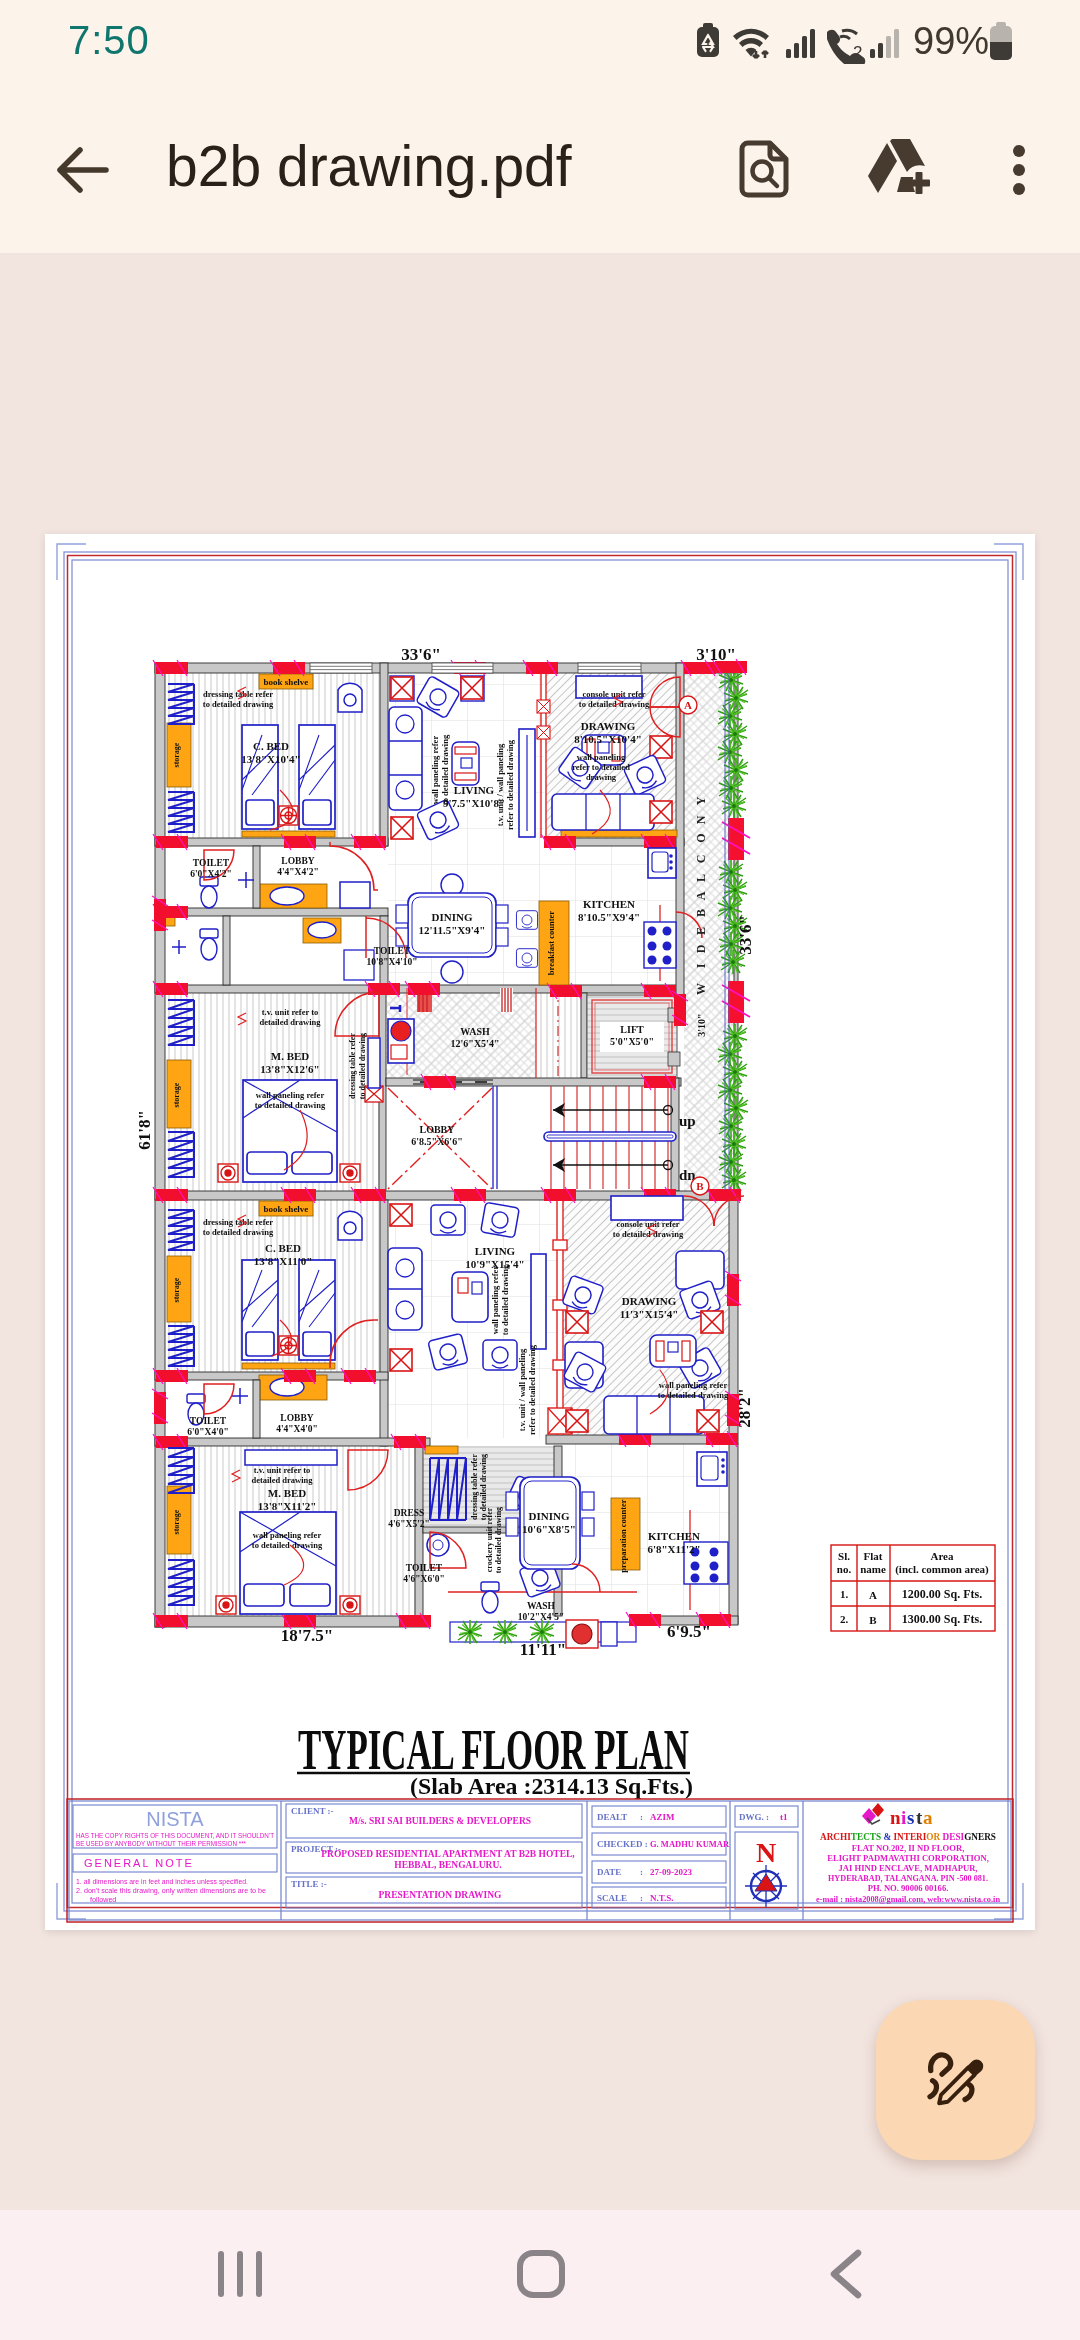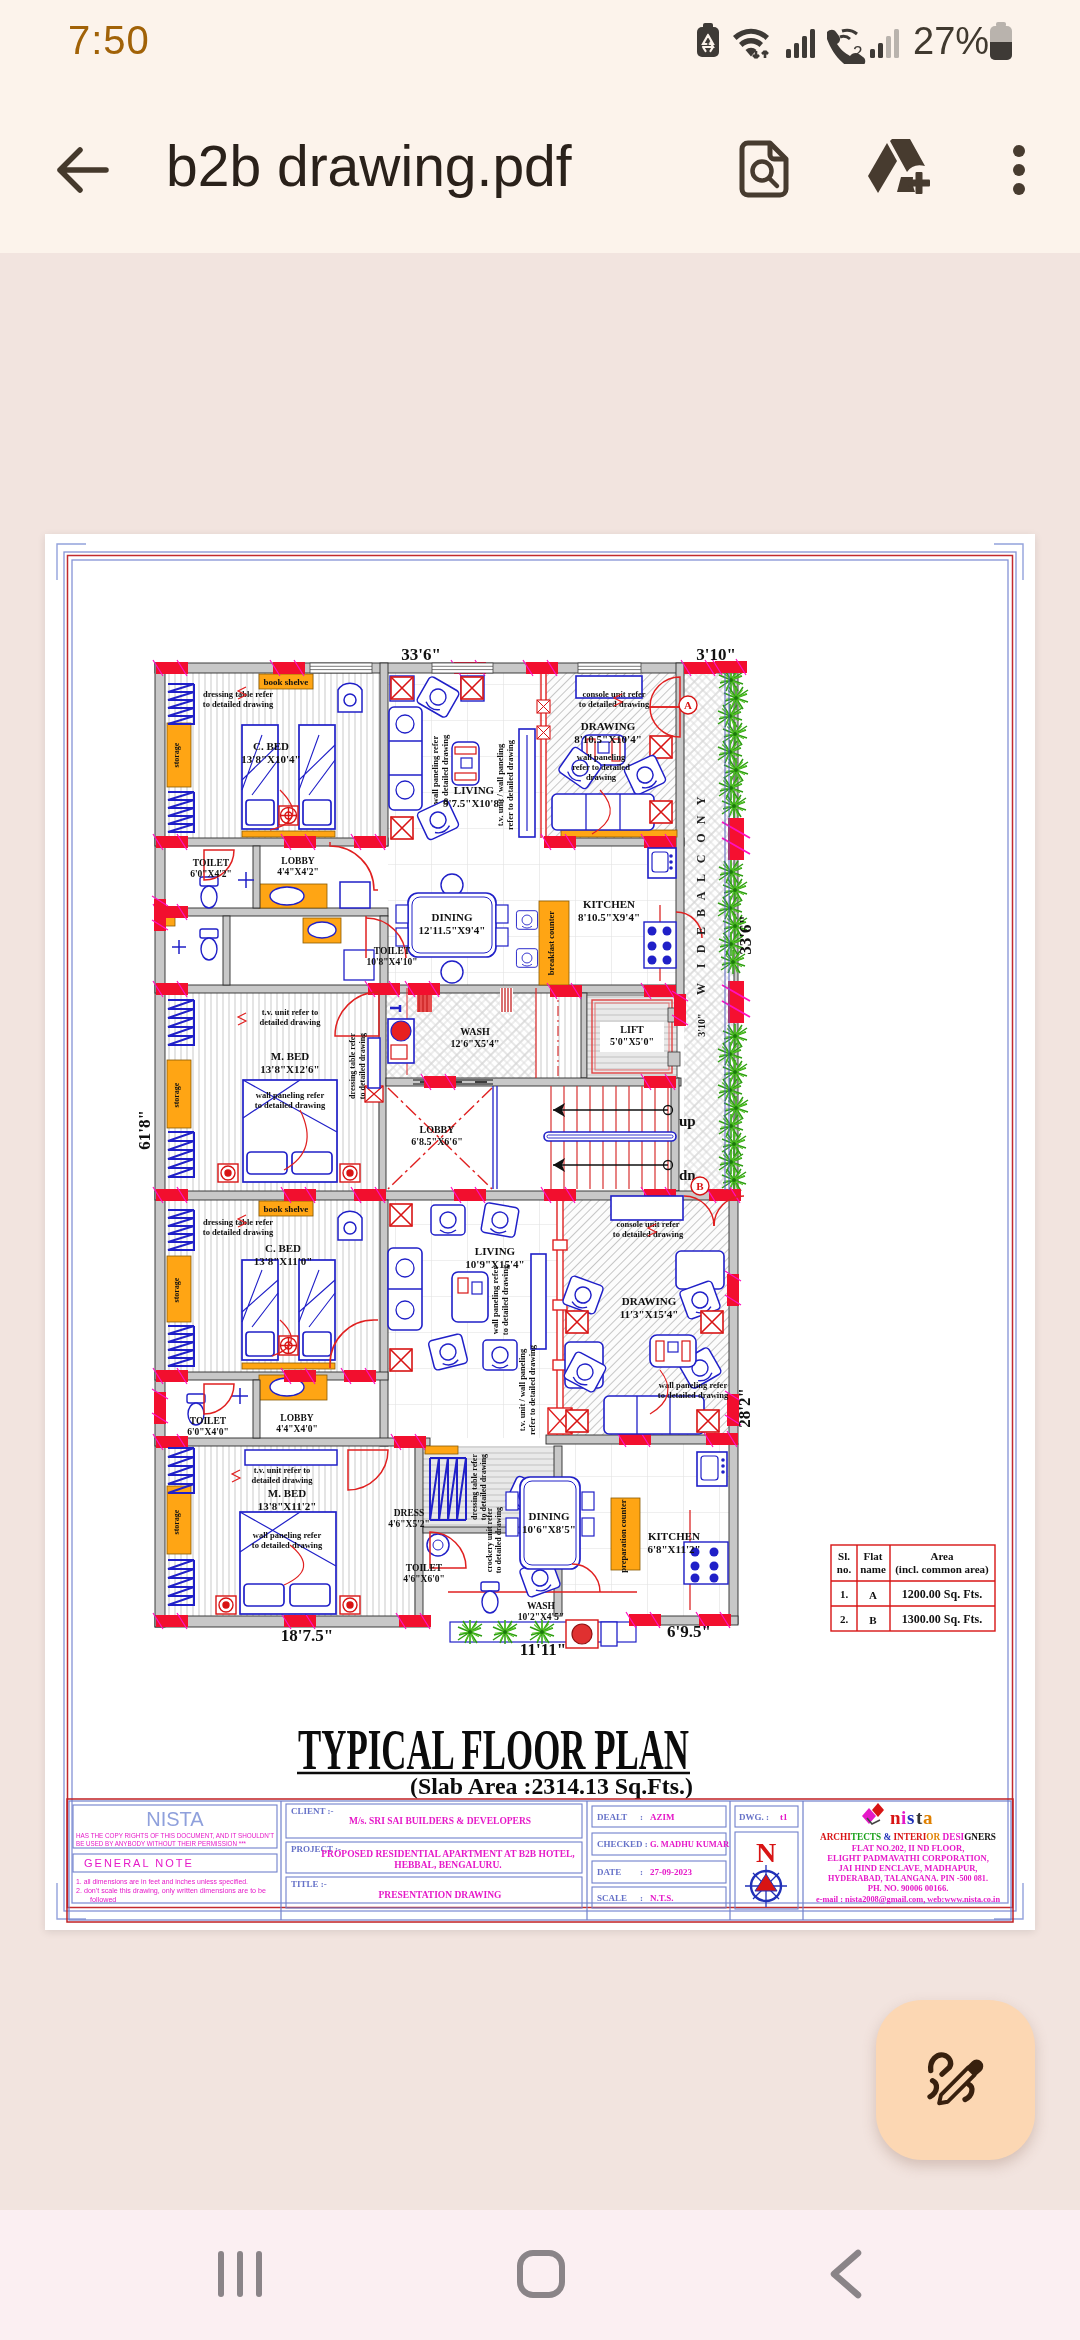--- a/index.html
+++ b/index.html
@@ -4,23 +4,23 @@
 <style>
   html,body{margin:0;padding:0;}
   body{width:1080px;height:2340px;position:relative;background:#F2E4DF;font-family:"Liberation Sans",sans-serif;overflow:hidden;}
   .abs{position:absolute;}
 </style>
 </head>
 <body>
 
 <div class="abs" style="left:0;top:0;width:1080px;height:253px;background:#FCF3EB;"></div>
 
-<div class="abs" style="left:68px;top:18px;font-size:40px;color:#a16207;letter-spacing:1px;">7:50</div>
-
-<div class="abs" style="left:913px;top:20px;font-size:38px;color:#40392F;">27%</div>
+<div class="abs" style="left:68px;top:18px;font-size:40px;color:#0f766e;letter-spacing:1px;">7:50</div>
+
+<div class="abs" style="left:913px;top:20px;font-size:38px;color:#40392F;">99%</div>
 
 <svg class="abs" style="left:690px;top:18px;" width="330" height="46" viewBox="0 0 330 46" fill="#3E3A36">
 
   <rect x="7" y="9" width="22" height="30" rx="5"></rect>
   <rect x="13" y="5" width="10" height="6" rx="2"></rect>
   <path d="M18 17 l-5 9 h3.4 M18 17 l5 9 h-3.4 M13 29 h10 l-2.5 -4.5 M23 29 l-2.5 4.0 M13 29 l2.5 4" fill="none" stroke="#FCF3EB" stroke-width="2.2" stroke-linecap="round"></path>
 
   <path d="M43 18 a26 26 0 0 1 36 0 l-3.5 4 a20 20 0 0 0 -29 0 z"></path>
   <path d="M49 25 a17 17 0 0 1 24 0 l-3.5 4 a12 12 0 0 0 -17 0 z"></path>
   <path d="M55.5 32 a8 8 0 0 1 11 0 l-5.5 6.5 z"></path>

